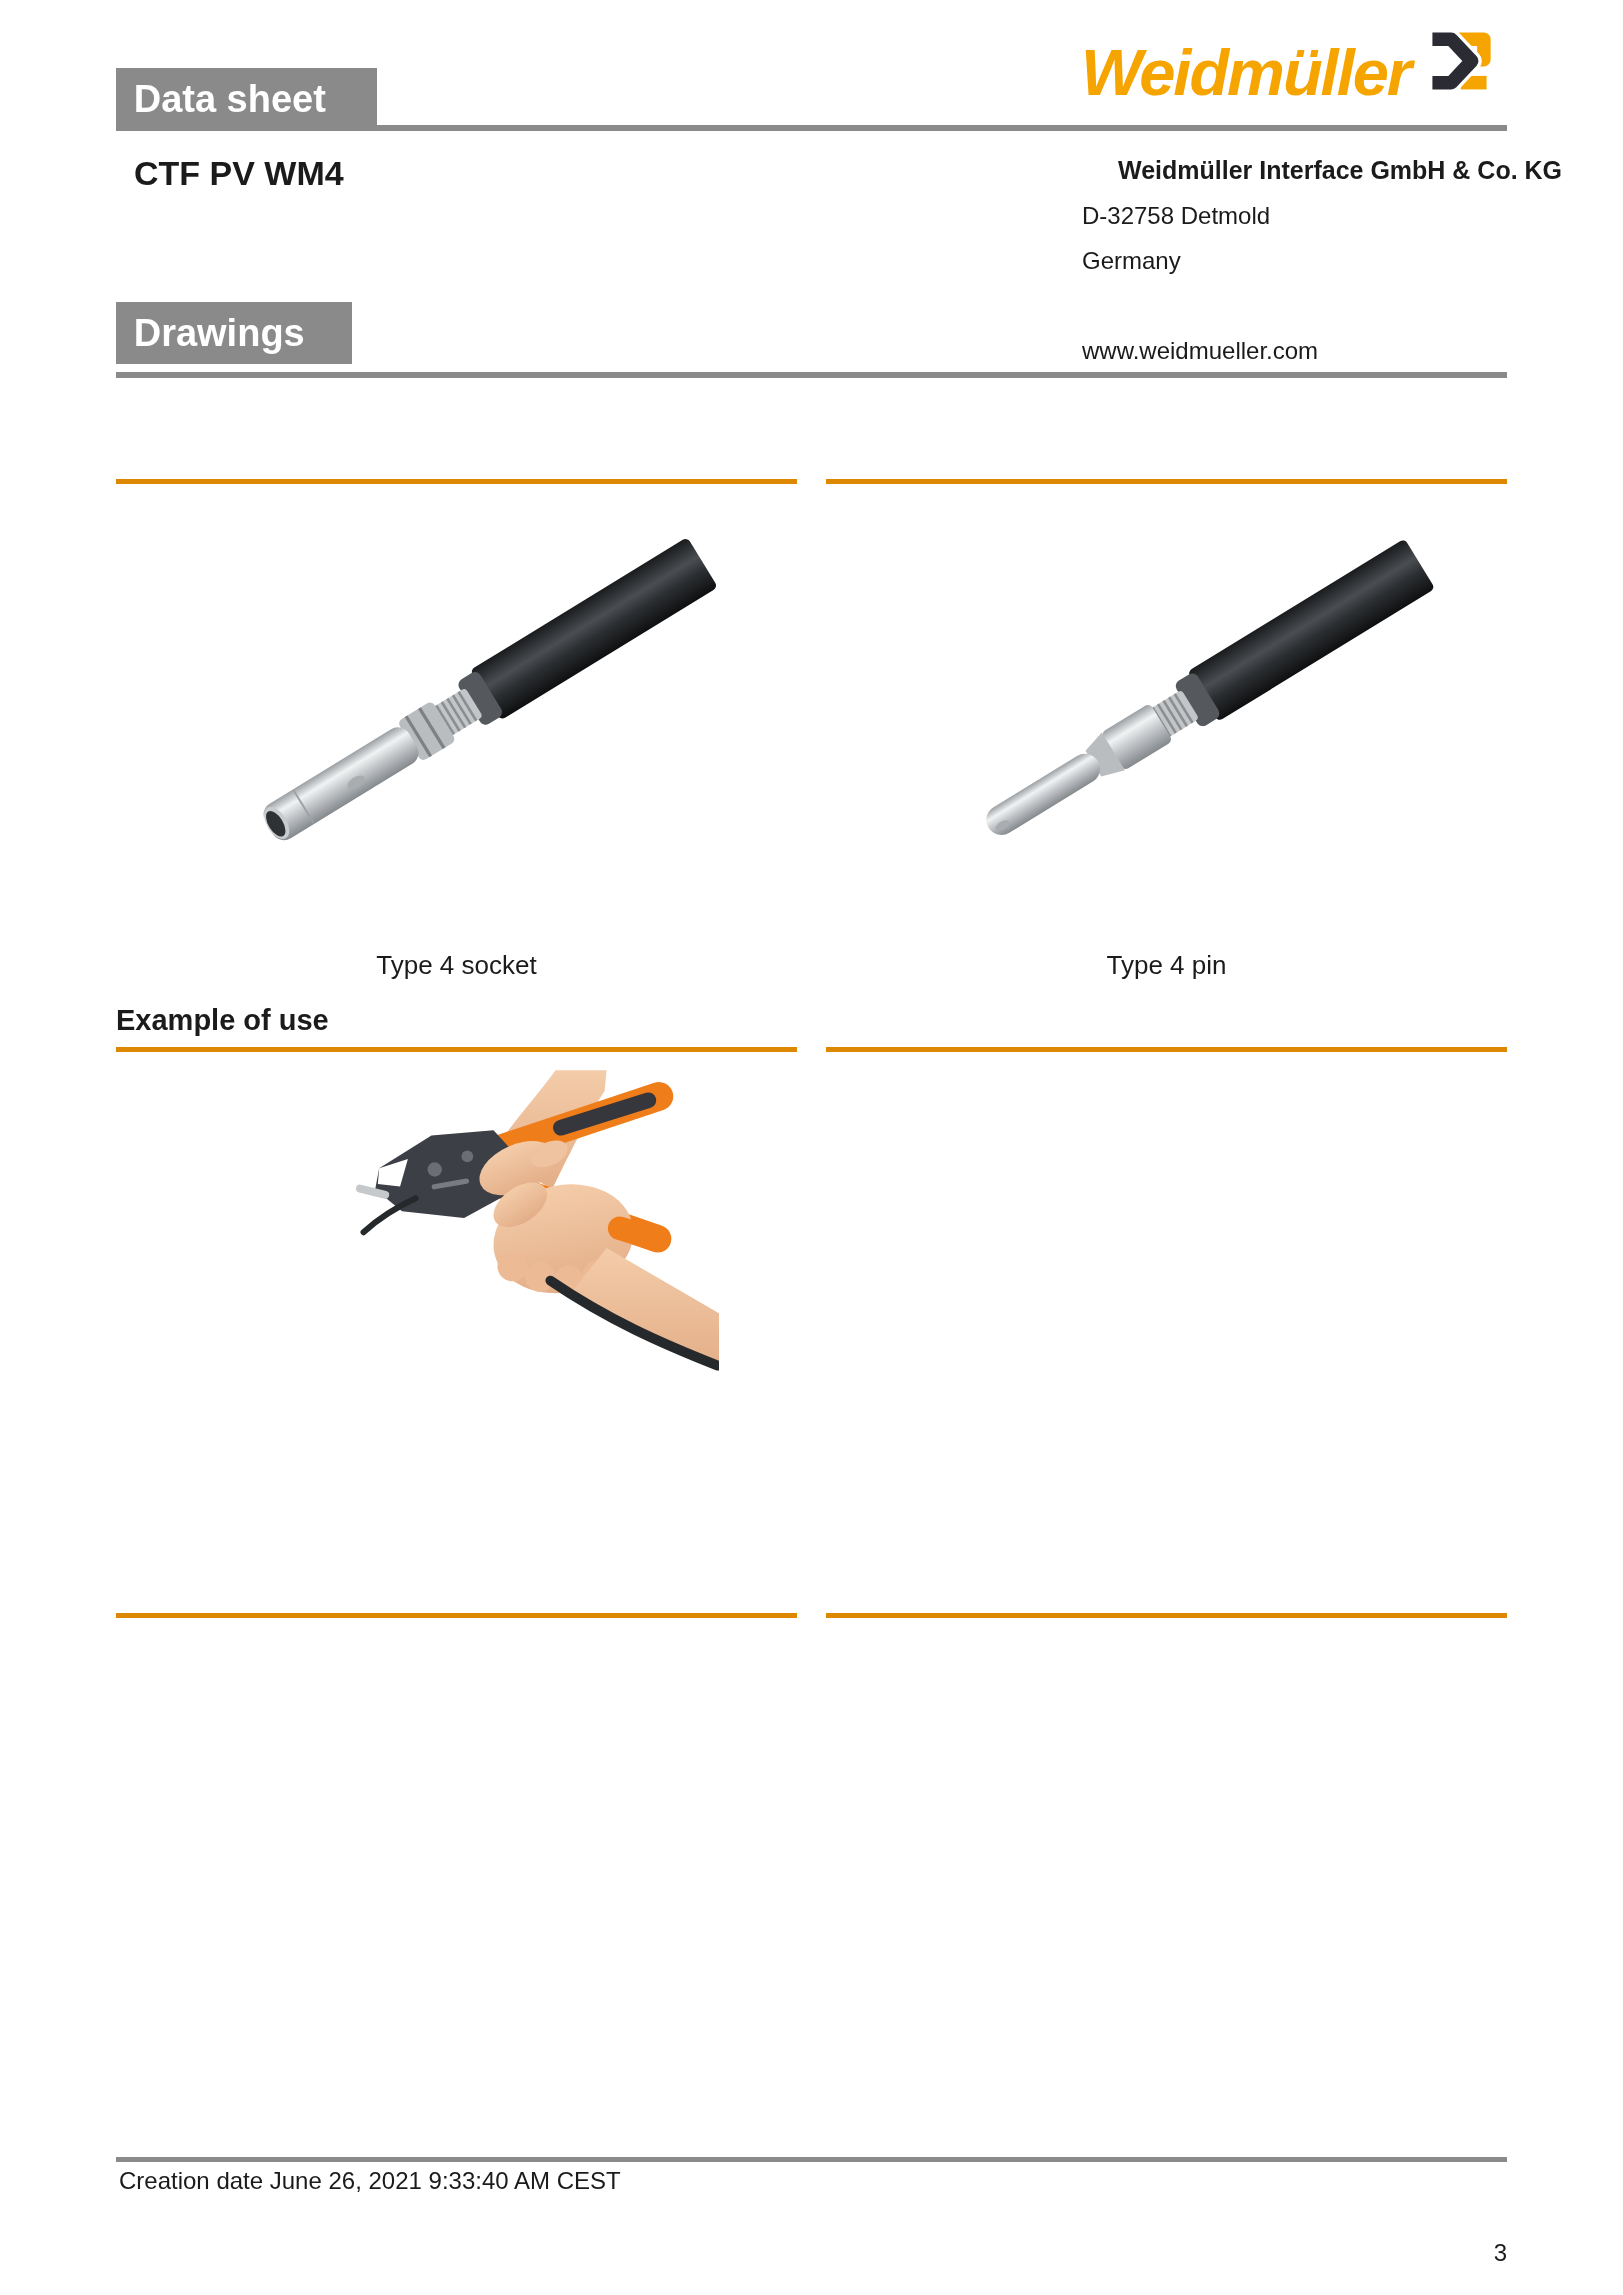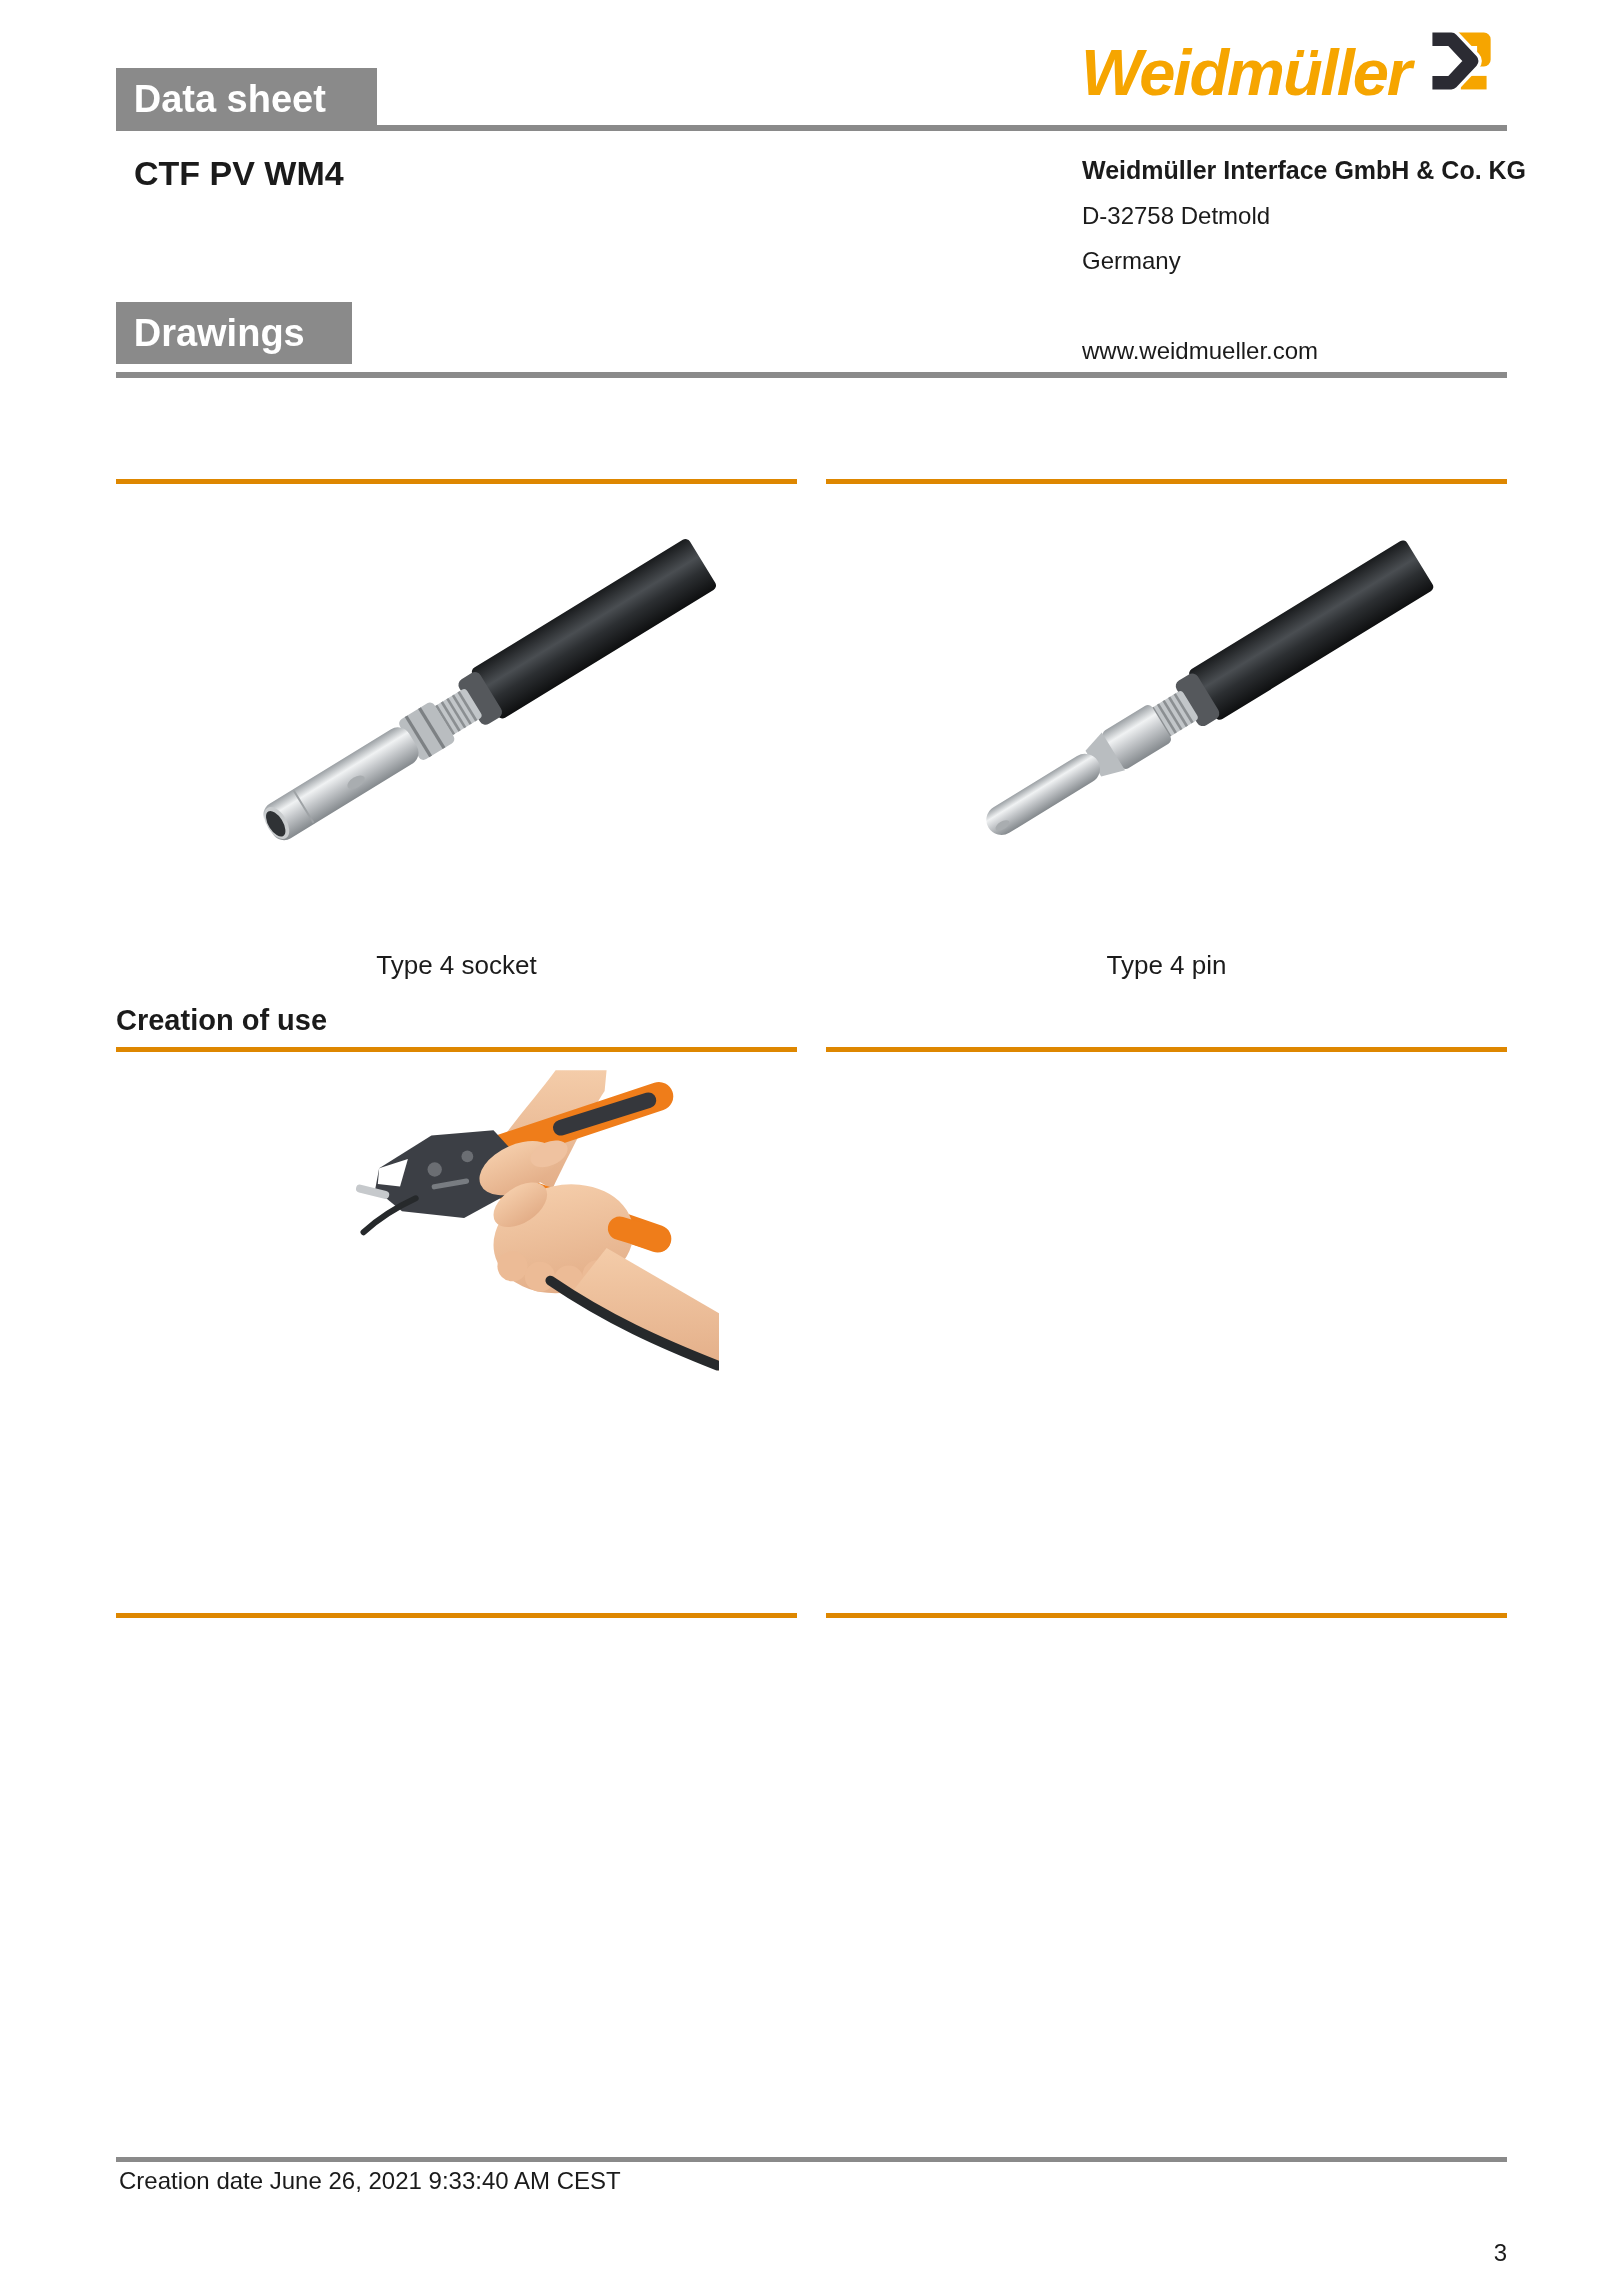--- a/index.html
+++ b/index.html
@@ -37,21 +37,21 @@
     letter-spacing:-2px;
     line-height:1;
     margin-top:9.2px;
     white-space:nowrap;
   }
   .logo-mark{margin-left:17px;}
 
   .product-title{font-size:34px;font-weight:bold;letter-spacing:0px;text-align:center;}
 
   .company{font-size:24px;line-height:45px;}
-  .company .co-name{font-weight:bold;font-size:25px;}
+  .company .co-name{font-weight:bold;font-size:25px;margin-left:36px;}
   .company .spacer{height:45px;}
 
   .caption{font-size:26px;text-align:center;}
   .subhead{font-size:29px;font-weight:bold;}
 
   .footer-text{font-size:24px;}
   .page-num{font-size:24px;text-align:right;}
 </style>
 </head>
 <body>
@@ -162,21 +162,21 @@
 
         <rect x="0" y="-23" width="196" height="46" rx="23" fill="url(#metal)"></rect>
         <ellipse cx="20" cy="8" rx="12" ry="6" fill="#A9ADB0"></ellipse>
       </g>
     </svg>
   </div>
 
   <div class="abs caption" style="left:116px;top:950px;width:681px;">Type 4 socket</div>
   <div class="abs caption" style="left:826px;top:950px;width:681px;">Type 4 pin</div>
 
-  <div class="abs subhead" style="left:116px;top:1004px;">Creation of use</div>
+  <div class="abs subhead" style="left:116px;top:1004px;">Example of use</div>
   <div class="abs rule-orange" style="left:116px;top:1047px;width:681px;"></div>
   <div class="abs rule-orange" style="left:826px;top:1047px;width:681px;"></div>
 
   <div class="abs" style="left:353px;top:1070px;">
     <svg width="366" height="301" viewBox="0 0 560 460">
       <defs>
         <linearGradient id="skin" x1="0" y1="0" x2="0" y2="1">
           <stop offset="0" stop-color="#F4CCA9"></stop>
             <stop offset="1" stop-color="#E3AE88"></stop>
         </linearGradient>

